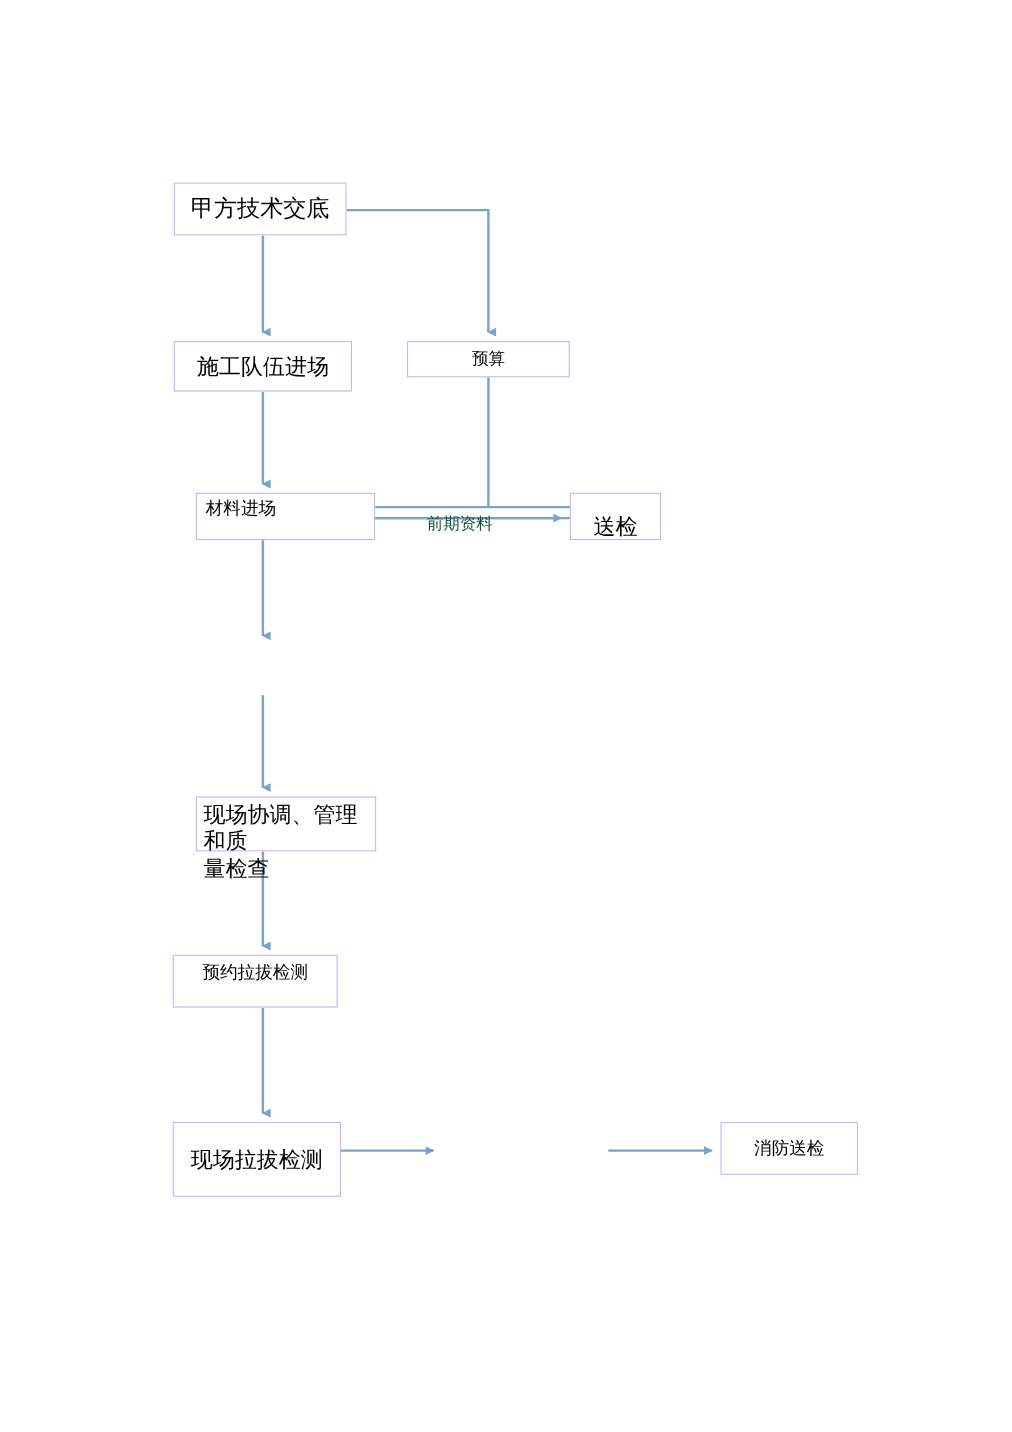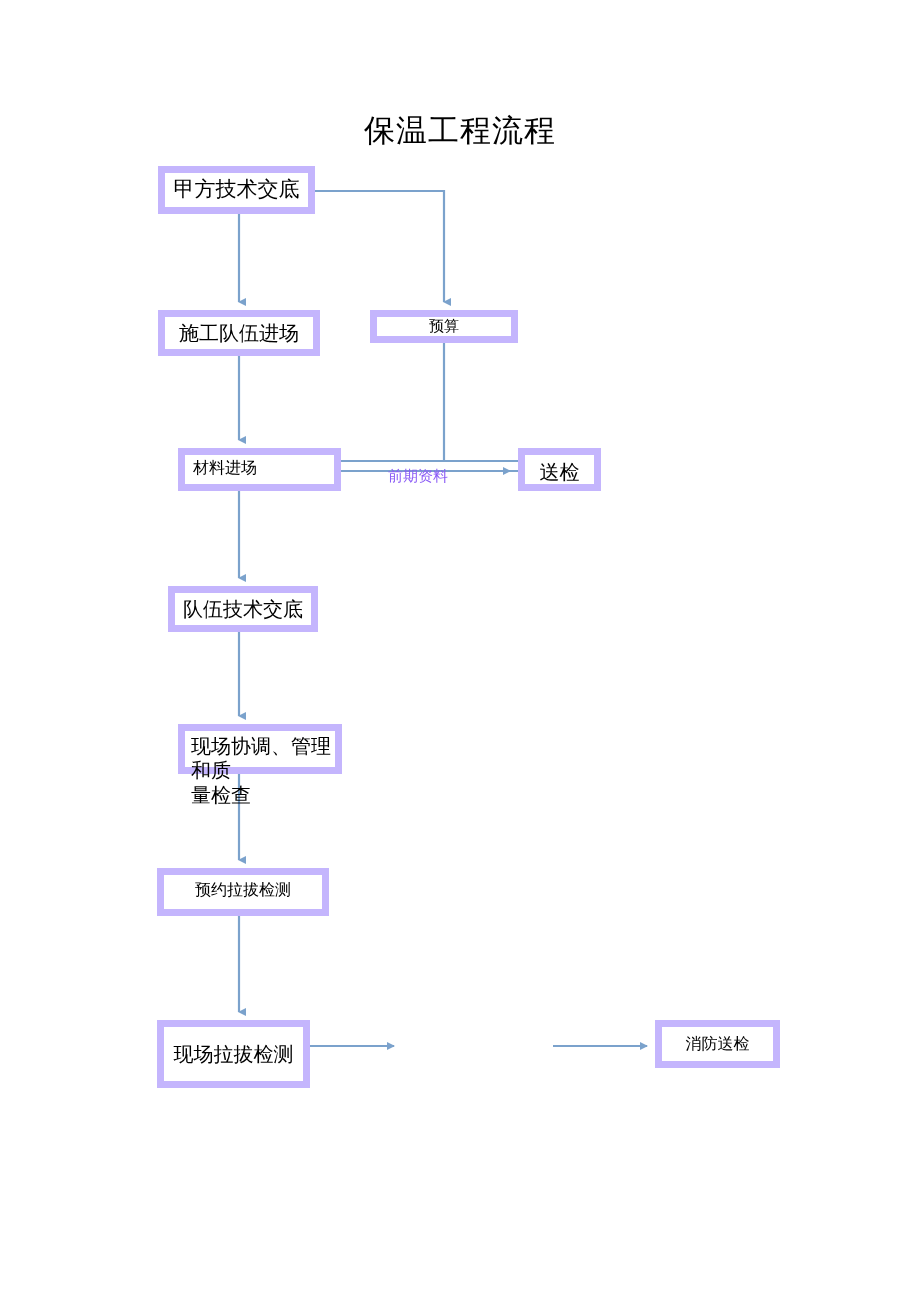--- a/index.html
+++ b/index.html
@@ -23,21 +23,21 @@
     position: absolute;
     left: 0;
     top: 0;
     width: 920px;
     height: 1302px;
   }
   .node {
     position: absolute;
     box-sizing: border-box;
     background: #ffffff;
-    border: 7px solid #c4b5fd;
+    border: 1px solid #c4b5fd;
     display: flex;
     z-index: 3;
   }
   .node .node-label {
     display: block;
     width: 100%;
     text-align: center;
     line-height: 1.22;
     white-space: pre-line;
   }
@@ -54,21 +54,21 @@
     text-align: center;
     font-size: 31px;
     font-weight: 400;
     letter-spacing: 1px;
     color: #000000;
     z-index: 3;
   }
   .edge-label {
     position: absolute;
     font-size: 15px;
-    color: #8b5cf6;
+    color: #14532d;
     white-space: nowrap;
     z-index: 4;
     background: transparent;
   }
 </style>
 </head>
 <body>
 
 <div id="page">
 
@@ -109,21 +109,20 @@
       <line x1="239" y1="774" x2="239" y2="860" marker-end="url(#arrow-down)"></line>
 
       <line x1="239" y1="916" x2="239" y2="1012" marker-end="url(#arrow-down)"></line>
 
       <line x1="310" y1="1046" x2="394" y2="1046" marker-end="url(#arrow-right)"></line>
 
       <line x1="553" y1="1046" x2="647" y2="1046" marker-end="url(#arrow-right)"></line>
     </g>
   </svg>
 
-  <div id="diagram-title">保温工程流程</div>
 
   <div class="node align-center" style="left:158px; top:166px; width:157px; height:48px; font-size:21px;">
     <span class="node-label">甲方技术交底</span>
   </div>
 
   <div class="node align-center" style="left:370px; top:310px; width:148px; height:33px; font-size:15px;">
     <span class="node-label">预算</span>
   </div>
 
   <div class="node align-center" style="left:158px; top:310px; width:162px; height:46px; font-size:20px;">
@@ -131,30 +130,27 @@
   </div>
 
   <div class="node align-topleft" style="left:157px; top:448px; width:163px; height:43px; font-size:16px; padding:3px 0 0 8px;">
     <span class="node-label">材料进场</span>
   </div>
 
   <div class="node align-center" style="left:518px; top:448px; width:83px; height:43px; font-size:20px;align-items:flex-end;">
     <span class="node-label">送检</span>
   </div>
 
-  <div class="node align-center" style="left:168px; top:586px; width:150px; height:46px; font-size:20px;">
-    <span class="node-label">队伍技术交底</span>
-  </div>
 
   <div class="node align-topleft" style="left:157px; top:724px; width:164px; height:50px; font-size:20px; padding:3px 0 0 6px;">
     <span class="node-label">现场协调、管理和质
 量检查</span>
   </div>
 
-  <div class="node align-top" style="left:157px; top:868px; width:172px; height:48px; font-size:16px; padding-top:5px;">
+  <div class="node align-top" style="left:157px; top:868px; width:150px; height:48px; font-size:16px; padding-top:5px;">
     <span class="node-label">预约拉拔检测</span>
   </div>
 
   <div class="node align-center" style="left:157px; top:1020px; width:153px; height:68px; font-size:20px;">
     <span class="node-label">现场拉拔检测</span>
   </div>
 
 
   <div class="node align-center" style="left:655px; top:1020px; width:125px; height:48px; font-size:16px;">
     <span class="node-label">消防送检</span>

